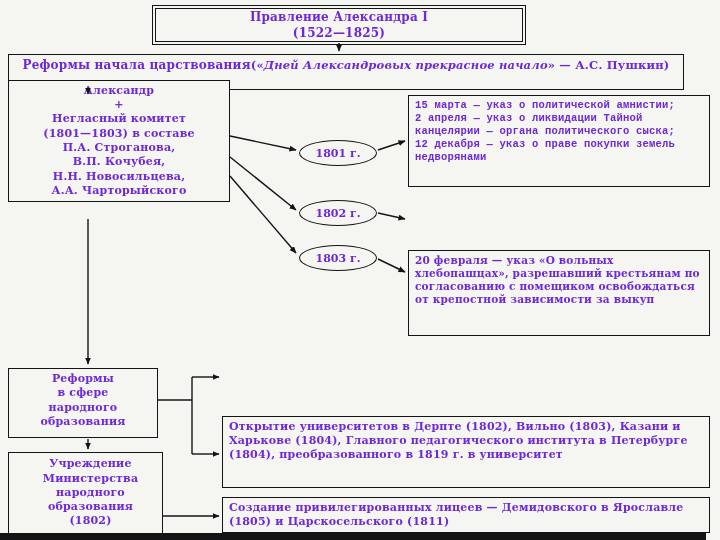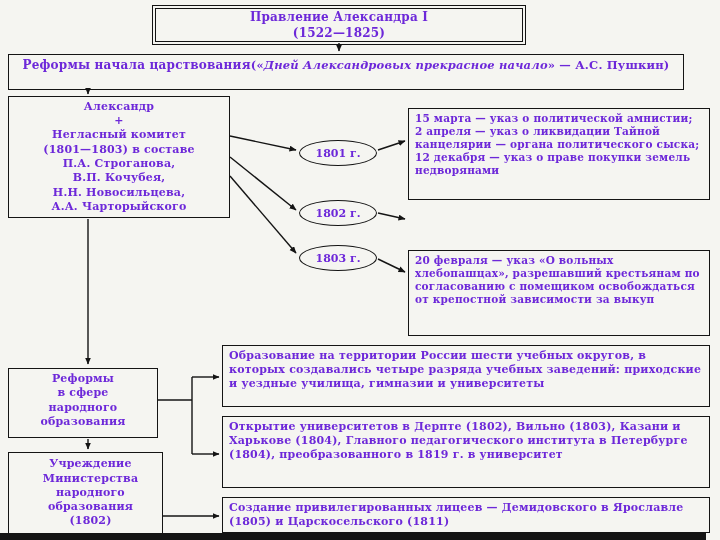--- a/index.html
+++ b/index.html
@@ -11,32 +11,32 @@
   .center { text-align:center; }
 
   .title-box { left:155px; top:8px; width:368px; height:34px; font-size:12px; line-height:1.35;
                display:flex; flex-direction:column; justify-content:center;
                outline:1.4px solid #141414; outline-offset:2.5px; }
   .header-box { left:8px; top:54px; width:676px; height:36px; font-size:12px; line-height:1.3;
                 display:flex; flex-direction:row; justify-content:center; }
   .header-quote-line { font-size:11.5px; }
   .q-italic { font-style:italic; }
 
-  .committee-box { left:8px; top:96px; width:222px; height:122px; font-size:11px; line-height:1.3;
+  .committee-box { left:8px; top:80px; width:222px; height:122px; font-size:11px; line-height:1.3;
                    display:flex; align-items:center; justify-content:center; }
 
   .ellipse { position:absolute; width:78px; height:26px; border:1.6px solid #141414; border-radius:50%;
              background:#f5f5f1; display:flex; align-items:center; justify-content:center;
              font-size:11px; font-weight:bold; }
   .e1801 { left:299px; top:140px; }
   .e1802 { left:299px; top:200px; }
   .e1803 { left:299px; top:245px; }
 
   .decree { left:408px; width:302px; font-size:10.5px; line-height:1.24; }
-  .decree-a { top:108px;  min-height:92px; }
+  .decree-a { top:95px;  min-height:92px;font-family:Liberation Mono, monospace; }
   .decree-b { top:200px; min-height:40px; }
   .decree-c { top:250px; min-height:86px; }
 
   .reforms-box  { left:8px; top:368px; width:150px; height:70px; font-size:11px; line-height:1.3;
                   display:flex; align-items:flex-start; justify-content:center; }
   .ministry-box { left:8px; top:452px; width:155px; height:82px; font-size:11px; line-height:1.3;
                   display:flex; align-items:center; justify-content:center;padding-left:16px; }
 
   .edu { left:222px; width:488px; font-size:11px; line-height:1.28; }
   .edu-d { top:345px; min-height:62px; }
@@ -123,23 +123,20 @@
 образования</div>
   </div>
   <div class="box ministry-box">
     <div class="pre center">Учреждение
 Министерства
 народного
 образования
 (1802)</div>
   </div>
 
-  <div class="box edu edu-d">
-    <div class="pre">Образование на территории России шести учебных округов, в которых создавались четыре разряда учебных заведений: приходские и уездные училища, гимназии и университеты</div>
-  </div>
   <div class="box edu edu-e">
     <div class="pre">Открытие университетов в Дерпте (1802), Вильно (1803), Казани и Харькове (1804), Главного педагогического института в Петербурге (1804), преобразованного в 1819 г. в университет</div>
   </div>
   <div class="box edu edu-f">
     <div class="pre">Создание привилегированных лицеев — Демидовского в Ярославле (1805) и Царскосельского (1811)</div>
   </div>
 
   <div class="bottom-bar"></div>
 
 </div>

